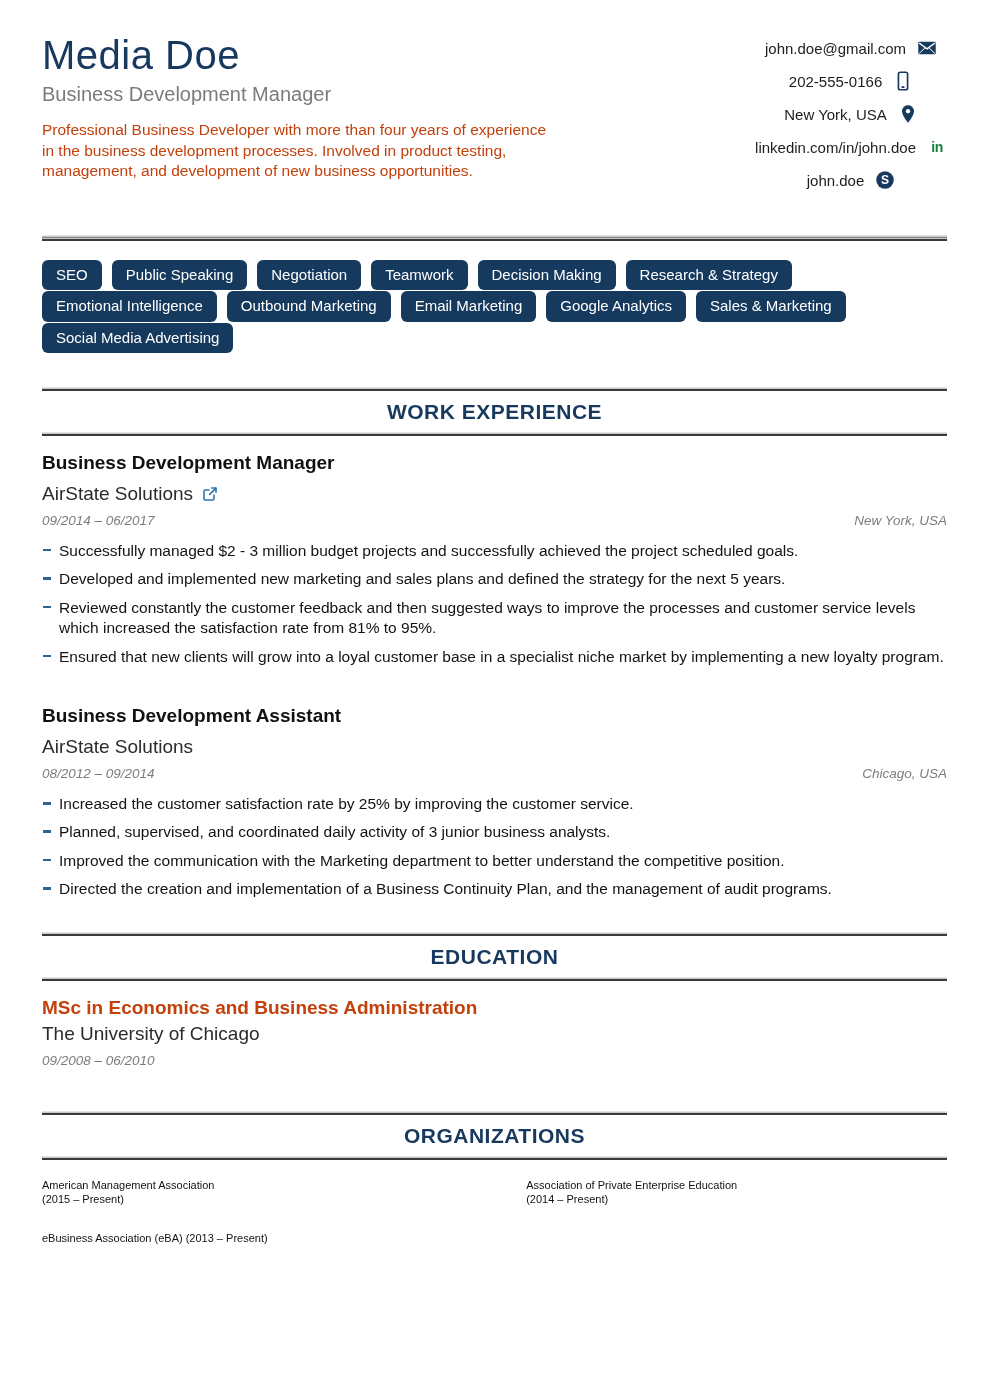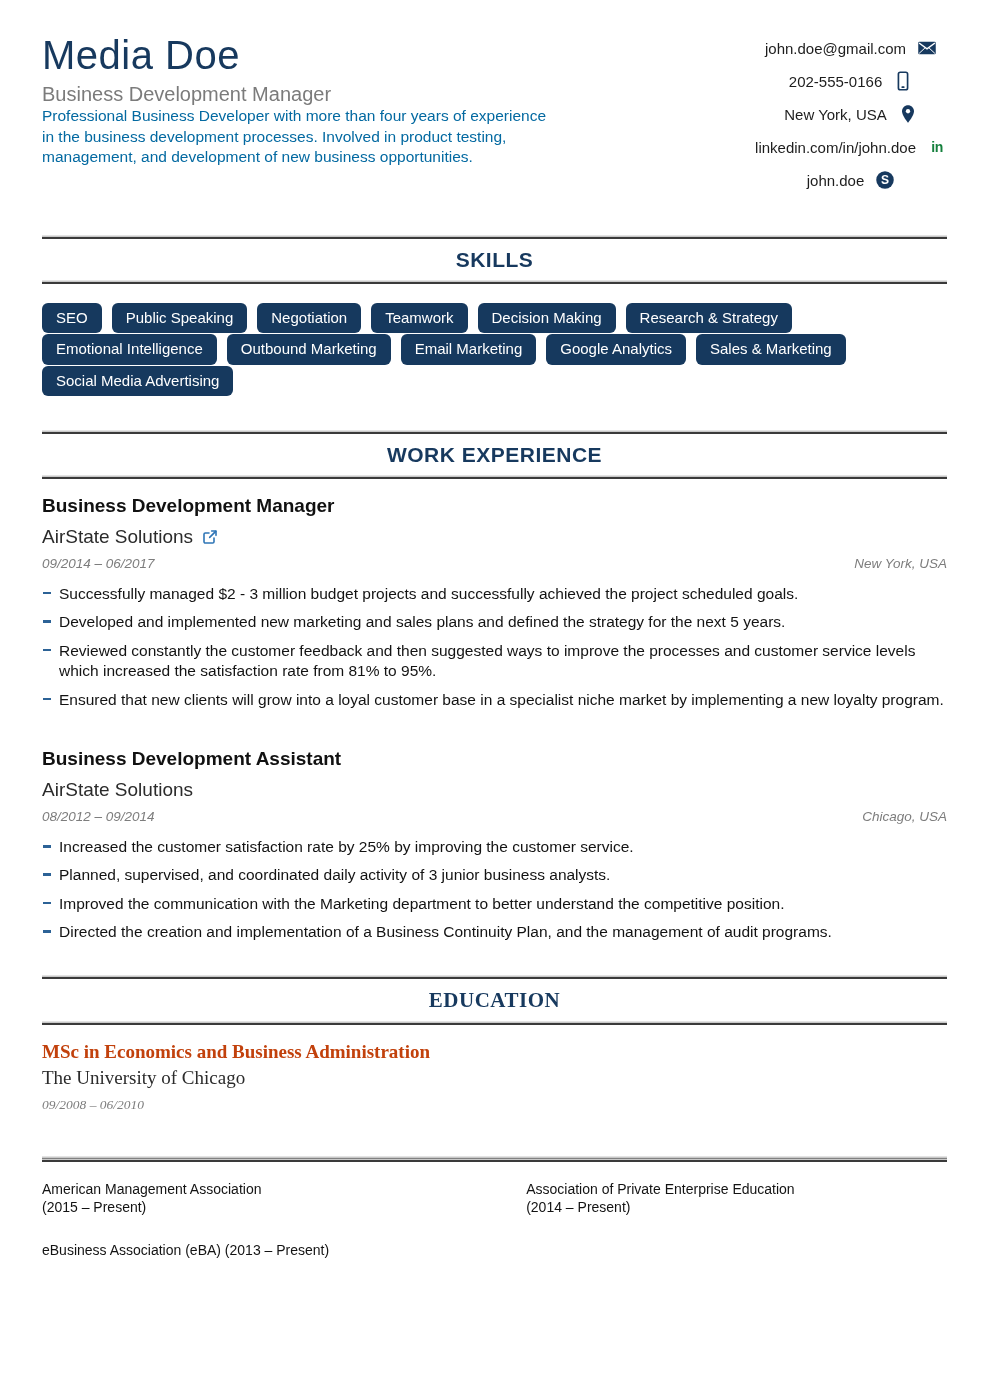--- a/index.html
+++ b/index.html
@@ -15,21 +15,21 @@
 
   
   .top { display: flex; justify-content: space-between; }
   .head-left { width: 545px; }
   h1.name {
     font-size: 40px; font-weight: 500; letter-spacing: 0.5px;
     color: #17395e; line-height: 1.05;
   }
   .subtitle { font-size: 20px; color: #7b7b7b; margin-top: 7px; }
   .summary {
-    font-size: 15.5px; line-height: 1.33; color: #0369a1;
+    margin-top: 14px; font-size: 15.5px; line-height: 1.33; color: #c2410c;
     max-width: 505px;
   }
   .contacts { list-style: none; padding-top: 4px; }
   .contacts li {
     display: flex; justify-content: center; align-items: center;
     gap: 11px; margin-bottom: 13px; height: 20px;
     font-size: 15px; color: #1d1d1d;
   }
   .contacts .cicon { width: 20px; height: 20px; display: inline-flex; align-items: center; justify-content: center; flex: 0 0 20px; }
   .contacts .cicon svg { display: block; }
@@ -76,21 +76,21 @@
   .edu { margin-top: 16px; }
   .degree { font-size: 19px; font-weight: bold; color: #c2410c; }
   .school { font-size: 19px; color: #2b2b2b; margin-top: 4px; }
   .edu-dates { font-size: 13.5px; font-style: italic; color: #7d7d7d; margin-top: 8px; }
 
   
   .orgs {
     display: grid; grid-template-columns: 53.5% 46.5%;
     row-gap: 25px; padding-top: 18px;
   }
-  .org { font-size: 14px; line-height: 1.3; color: #131313; }
+  .org { font-size: 11px; line-height: 1.3; color: #131313; }
 </style>
 </head>
 <body>
 
 <div class="page">
 
   <header class="top">
     <div class="head-left">
       <h1 class="name">Media Doe</h1>
       <div class="subtitle">Business Development Manager</div>
@@ -138,21 +138,20 @@
               <circle cx="12" cy="12" r="10.5" fill="#17395e"></circle>
               <text x="12" y="17" text-anchor="middle" font-size="14.5" font-weight="bold" fill="#fff" font-family="Liberation Sans, sans-serif">S</text>
             </svg>
           </span>
         </li>
       </ul>
   </header>
 
   <section class="section">
     <div class="rule"></div>
-    <h2 class="sec-title">SKILLS</h2>
     <div class="rule"></div>
     <div class="pills" id="skills">
         <span class="pill">SEO</span>
         <span class="pill">Public Speaking</span>
         <span class="pill">Negotiation</span>
         <span class="pill">Teamwork</span>
         <span class="pill">Decision Making</span>
         <span class="pill">Research &amp; Strategy</span>
         <span class="pill">Emotional Intelligence</span>
         <span class="pill">Outbound Marketing</span>
@@ -203,33 +202,34 @@
           <ul class="bullets">
             <li>Increased the customer satisfaction rate by 25% by improving the customer service.</li>
             <li>Planned, supervised, and coordinated daily activity of 3 junior business analysts.</li>
             <li>Improved the communication with the Marketing department to better understand the competitive position.</li>
             <li>Directed the creation and implementation of a Business Continuity Plan, and the management of audit programs.</li>
           </ul>
         </div>
       </div>
   </section>
 
-  <section class="section" style="font-family:Liberation Serif, serif;">
+  <section class="section" style="">
     <div class="rule"></div>
     <h2 class="sec-title">EDUCATION</h2>
     <div class="rule"></div>
     <div class="edu">
       <div class="degree">MSc in Economics and Business Administration</div>
       <div class="school">The University of Chicago</div>
       <div class="edu-dates">09/2008 – 06/2010</div>
     </div>
   </section>
 
   <section class="section" style="margin-top:45px;">
     <div class="rule"></div>
+    <h2 class="sec-title">ORGANIZATIONS</h2>
     <div class="rule"></div>
     <div class="orgs" id="orgs">
         <div class="org">
           <div>American Management Association</div>
           <div>(2015 – Present)</div>
         </div>
         <div class="org">
           <div>Association of Private Enterprise Education</div>
           <div>(2014 – Present)</div>
         </div>

